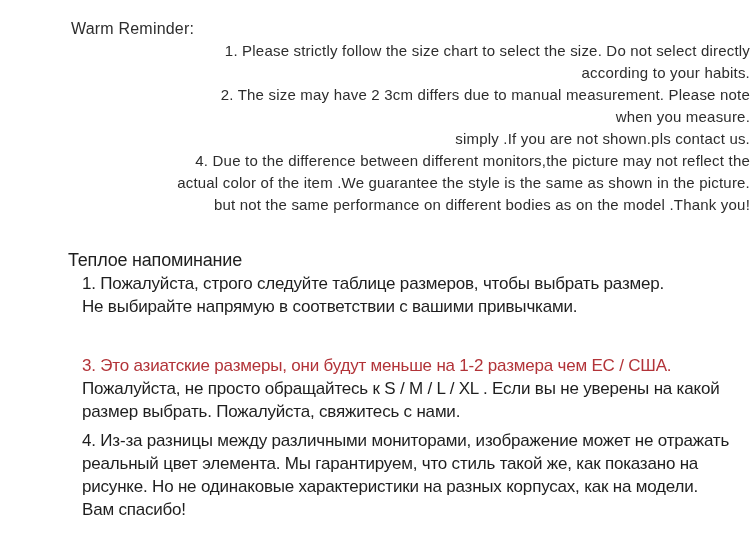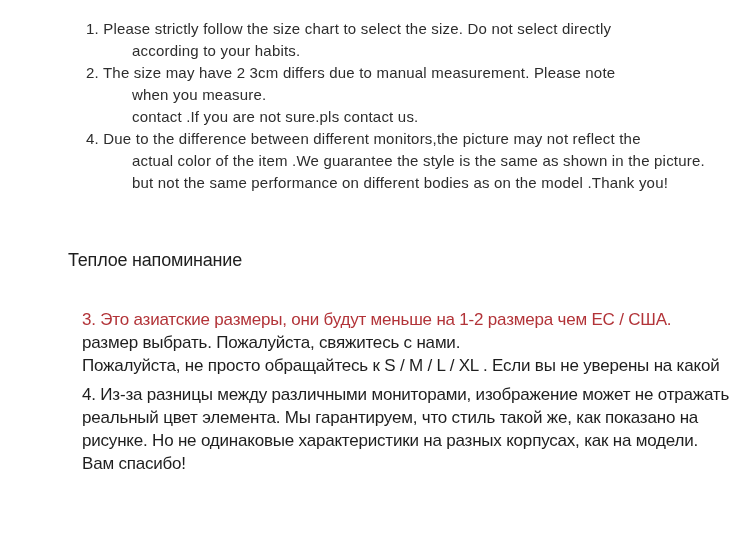--- a/index.html
+++ b/index.html
@@ -27,20 +27,21 @@
     letter-spacing: 0.2px;
   }
   .en-title {
     margin: 0 0 0 71px;
     font-size: 16px;
     font-weight: normal;
     line-height: 22px;
   }
   .en-item {
     margin: 0 0 0 104px;
+    text-align: right;
   }
   .en-line {
     white-space: nowrap;
     height: 22px;
     margin-left: 28px;
   }
   .en-line.first {
     margin-left: -18px;
   }
   .en-red {
@@ -78,51 +79,56 @@
     color: var(--red-ru, #b23338);
     margin-top: 36px;
   }
 </style>
 </head>
 <body>
 
 <main>
 
   <section class="en-section">
+    <h1 class="en-title">Warm Reminder:</h1>
 
     <div class="en-item">
       <div class="en-line first">1. Please strictly follow the size chart to select the size. Do not select directly</div>
       <div class="en-line">according to your habits.</div>
     </div>
 
     <div class="en-item">
       <div class="en-line first">2. The size may have 2 3cm differs due to manual measurement. Please note</div>
       <div class="en-line">when you measure.</div>
     </div>
 
     <div class="en-item">
-      <div class="en-line">contact .If you are not sure.pls contact us.</div>
+      <div class="en-line">simply .If you are not shown.pls contact us.</div>
     </div>
 
     <div class="en-item">
       <div class="en-line first">4. Due to the difference between different monitors,the picture may not reflect the</div>
       <div class="en-line">actual color of the item .We guarantee the style is the same as shown in the picture.</div>
       <div class="en-line">but not the same performance on different bodies as on the model .Thank you!</div>
     </div>
   </section>
 
   <section class="ru-section">
     <h2 class="ru-title">Теплое напоминание</h2>
 
+    <div class="ru-item">
+      <div class="ru-line">1. Пожалуйста, строго следуйте таблице размеров, чтобы выбрать размер.</div>
+      <div class="ru-line">Не выбирайте напрямую в соответствии с вашими привычками.</div>
+    </div>
 
 
     <div class="ru-item">
       <div class="ru-line ru-red">3. Это азиатские размеры, они будут меньше на 1-2 размера чем ЕС / США.</div>
+      <div class="ru-line">Пожалуйста, не просто обращайтесь к S / M / L / XL . Если вы не уверены на какой</div>
       <div class="ru-line">размер выбрать. Пожалуйста, свяжитесь с нами.</div>
-      <div class="ru-line">Пожалуйста, не просто обращайтесь к S / M / L / XL . Если вы не уверены на какой</div>
     </div>
 
     <div class="ru-item">
       <div class="ru-line">4. Из-за разницы между различными мониторами, изображение может не отражать</div>
       <div class="ru-line">реальный цвет элемента. Мы гарантируем, что стиль такой же, как показано на</div>
       <div class="ru-line">рисунке. Но не одинаковые характеристики на разных корпусах, как на модели.</div>
       <div class="ru-line">Вам спасибо!</div>
     </div>
   </section>
 

